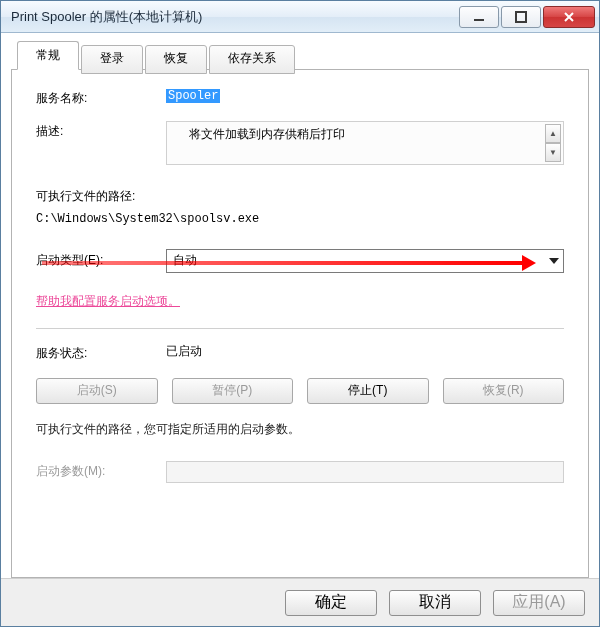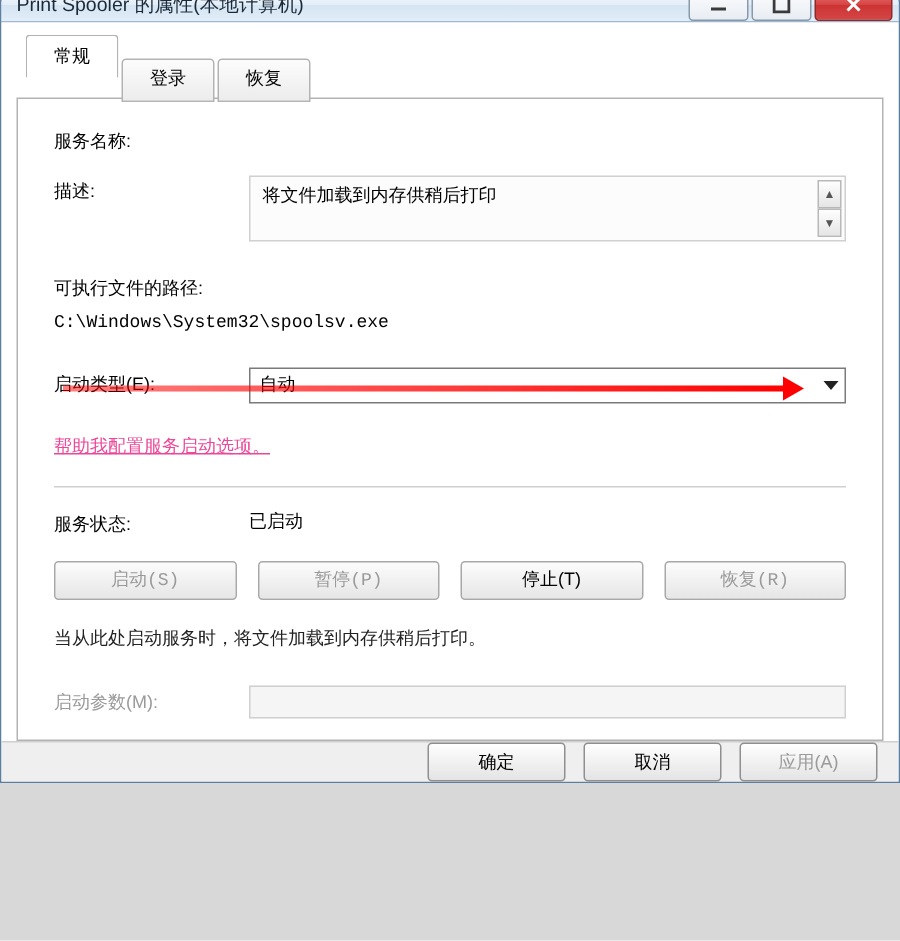--- a/index.html
+++ b/index.html
@@ -7,21 +7,21 @@
     margin: 0;
     font-family: "Microsoft YaHei", "Segoe UI", Tahoma, sans-serif;
     font-size: 12px;
     background: #d8d8d8;
     width: 600px;
     height: 627px;
     overflow: hidden;
   }
   .window {
     width: 600px;
-    height: 522px;
+    height: 627px;
     background: #fff;
     border: 1px solid #5a7fa0;
     display: flex;
     flex-direction: column;
     justify-content: flex-end;
   }
   .titlebar {
     height: 32px;
     background: linear-gradient(to bottom, #f7fbff 0%, #e4eef8 50%, #d5e4f2 51%, #e2eef8 100%);
     border-bottom: 1px solid #9fb8cf;
@@ -45,36 +45,36 @@
     background: linear-gradient(to bottom,#f07a7a 0%, #d64545 50%, #c33 51%, #d64545 100%);
     border:1px solid #8b2b2b;
     color:#fff;
     font-weight:bold;
   }
   .titlebar .win-btn svg { display:block; }
   .client {
     flex:1;
     padding: 8px 10px 0 10px;
     background: #fff;
-    display:flex; flex-direction:column;gap:14px;
+    display:flex; flex-direction:column;
   }
   .tabs {
     display:flex;
     margin-bottom:-1px;
     padding-left:6px;
   }
   .tab {
     padding: 4px 18px 5px;
     border:1px solid #b3b3b3;
     background: linear-gradient(to bottom,#fcfcfc,#ececec);
     margin-right:2px;
     border-top-left-radius:3px;
     border-top-right-radius:3px;
     position:relative;
-    top:16px;
+    top:4px;
   }
   .tab.active {
     background:#fff;
     border-bottom:1px solid #fff;
     top:0;
     padding-top:5px;
   }
   .panel {
     flex:1;
     border:1px solid #b3b3b3;
@@ -90,21 +90,21 @@
     background:#3399ff;
     color:#fff;
     font-family: Consolas,"Courier New",monospace;
     padding:0 2px;
   }
   .mono { font-family: Consolas,"Courier New",monospace; }
   .desc-box {
     flex:1;
     border:1px solid #d0d0d0;
     background:#fcfcfc;
-    padding:4px 8px;
+    padding:4px 22px;
     height:44px;
     position:relative;
   }
   .spin {
     position:absolute; right:2px; top:2px; bottom:2px; width:16px;
     display:flex; flex-direction:column;
   }
   .spin div{
     flex:1; border:1px solid #b8b8b8; background:linear-gradient(#fefefe,#e5e5e5);
     display:flex;align-items:center;justify-content:center;
@@ -142,39 +142,39 @@
   }
   .helplink { color:#ec4899; text-decoration:underline; display:inline-block; margin:12px 0 18px 0; }
   .hr { border:0; border-top:1px solid #d0d0d0; margin:0 0 14px 0; }
   .svc-btns { display:flex; gap:14px; margin:6px 0 16px 0; }
   .svc-btns button {
     flex:1; height:26px;
     border:1px solid #a8a8a8; border-radius:3px;
     background:linear-gradient(#fcfcfc,#e6e6e6);
     font-size:12px;
   }
-  .svc-btns button:disabled { color:#9a9a9a;font-family:Liberation Mono, monospace; }
+  .svc-btns button:disabled { color:#9a9a9a; }
   .note { color:#222; line-height:1.6; margin-bottom:22px; }
   .param-row { display:flex; align-items:center; }
   .param-row .lbl { width:130px; color:#9a9a9a; }
   .param-input {
     flex:1; height:22px; border:1px solid #d0d0d0; background:#f5f5f5;
   }
   .footer {
     height:48px;
     border-top:1px solid #cfcfcf;
     background:#efefef;
     display:flex; justify-content:flex-end; align-items:center;
     gap:12px; padding:0 14px;
   }
   .footer button{
     min-width:92px; height:26px;
     border:1px solid #8f8f8f; border-radius:3px;
     background:linear-gradient(#fefefe,#e4e4e4);
-    font-size:12px;
+    font-size:16px;
   }
   .footer button:disabled{ color:#9a9a9a; }
 </style>
 </head>
 <body>
 
 <div class="window">
 
   <div class="titlebar">
     <span class="title">Print Spooler 的属性(本地计算机)</span>
@@ -194,26 +194,28 @@
         </svg>
     </div>
   </div>
 
   <div class="client">
 
     <div class="tabs">
       <div class="tab active"><span>常规</span></div>
       <div class="tab"><span>登录</span></div>
       <div class="tab"><span>恢复</span></div>
+      <div class="tab"><span>依存关系</span></div>
     </div>
 
     <div class="panel">
 
       <div class="row">
         <div class="lbl">服务名称:</div>
+        <div class="val"><span class="sel-text mono">Spooler</span></div>
       </div>
 
 
       <div class="row">
         <div class="lbl">描述:</div>
         <div class="desc-box">
           <span>将文件加载到内存供稍后打印</span>
           <div class="spin">
             <div>▲</div>
             <div>▼</div>
@@ -244,21 +246,21 @@
         <div class="val">已启动</div>
       </div>
 
       <div class="svc-btns">
         <button disabled="">启动(S)</button>
         <button disabled="">暂停(P)</button>
         <button>停止(T)</button>
         <button disabled="">恢复(R)</button>
       </div>
 
-      <div class="note">当从此处启动服务时，将文件加载到内存供稍后打印。</div>
+      <div class="note">可执行文件的路径，您可指定所适用的启动参数。</div>
 
       <div class="param-row">
         <div class="lbl">启动参数(M):</div>
         <input class="param-input" disabled="" style="">
       </div>
 
     </div>
   </div>
 
   <div class="footer">

